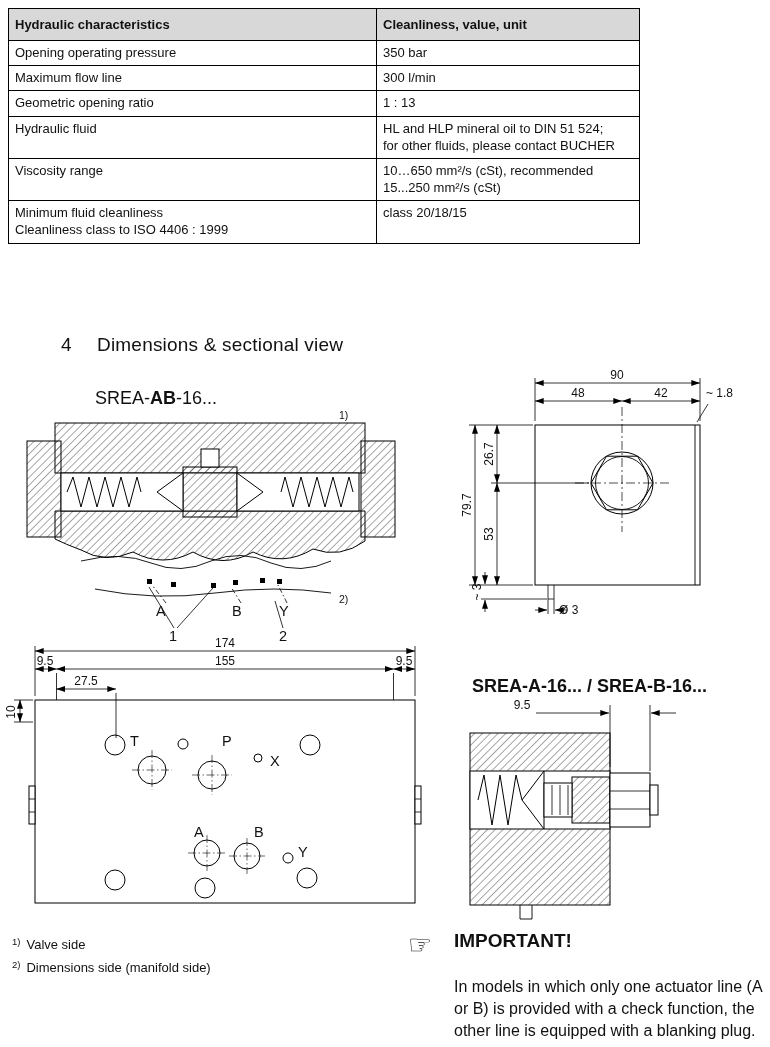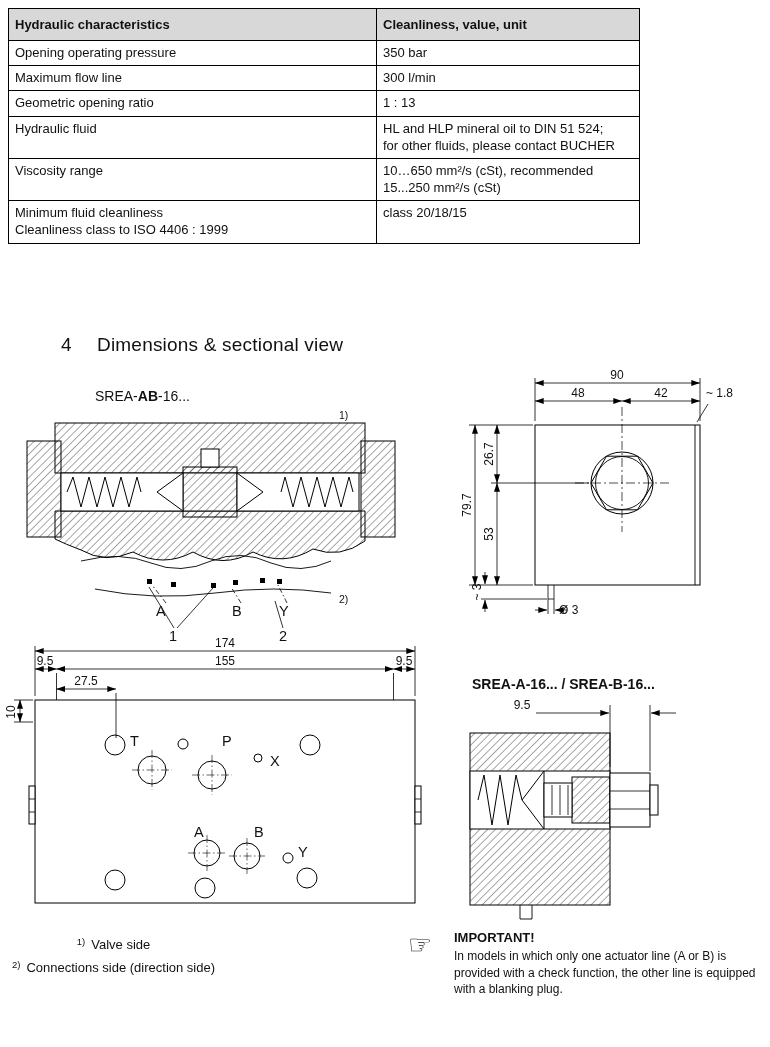--- a/index.html
+++ b/index.html
@@ -18,36 +18,36 @@
                padding:3px 6px 4px 6px; vertical-align:top; text-align:left;
                white-space:pre-line; }
   .spec th { background:#d8d8d8; font-weight:bold; padding-top:7px; padding-bottom:7px; }
   .spec .c1 { width:368px; }
 
   
   .heading { position:absolute; left:20px; top:334px; font-size:19px; letter-spacing:.2px;margin-left:41px; }
   .heading .num { display:inline-block; width:36px; }
 
   
-  .dtitle { position:absolute; font-size:14px; }
+  .dtitle { position:absolute; font-size:18px; }
   svg.draw { position:absolute; overflow:visible; }
   svg.draw text { font-family:"Liberation Sans", sans-serif; font-size:12px; fill:#111; }
   svg.draw text.plab { font-size:14.5px; }
   svg.draw text.fnote { font-size:10.5px; }
 
   
   .footnotes { position:absolute; left:12px; top:936px; font-size:13px; }
-  .footnotes .fn { margin-bottom:7px;text-align:center; }
+  .footnotes .fn { margin-bottom:7px; }
   .footnotes .fnm { font-size:9.5px; vertical-align:4px; margin-right:6px; }
 
   
   .important { position:absolute; left:406px; top:930px; width:356px; }
   .important .hand { position:absolute; left:2px; top:2px; font-size:27px; line-height:1; }
-  .important .imp-title { margin-left:48px; font-weight:bold; font-size:13px; }
-  .important .imp-body { margin-left:48px; margin-top:3px; font-size:12px; line-height:1.38; width:312px; }
+  .important .imp-title { margin-left:48px; font-weight:bold; font-size:19px; }
+  .important .imp-body { margin-left:48px; margin-top:24px; font-size:16px; line-height:1.38; width:312px; }
 </style>
 </head>
 <body>
 
 <div class="page">
 
   <svg width="0" height="0" style="position:absolute" aria-hidden="true">
     <defs>
       <pattern id="hatch" patternUnits="userSpaceOnUse" width="5.5" height="5.5" patternTransform="rotate(45)">
         <line x1="0" y1="0" x2="0" y2="5.5" stroke="#3a3a3a" stroke-width="0.9"></line>
@@ -303,21 +303,21 @@
       <line x1="72" y1="212" x2="72" y2="226"></line>
       <line x1="60" y1="226" x2="72" y2="226"></line>
     </g>
   </svg>
 
   <div class="footnotes">
     <div class="fn">
       <span class="fnm">1)</span><span>Valve side</span>
     </div>
     <div class="fn">
-      <span class="fnm">2)</span><span>Connections side (direction side)</span>
+      <span class="fnm">2)</span><span>Dimensions side (manifold side)</span>
     </div>
   </div>
 
   <div class="important">
     <div class="hand">☞</div>
     <div class="imp-title">IMPORTANT!</div>
     <div class="imp-body">In models in which only one actuator line (A or B) is provided with a check function, the other line is equipped with a blanking plug.</div>
   </div>
 
 </div>

